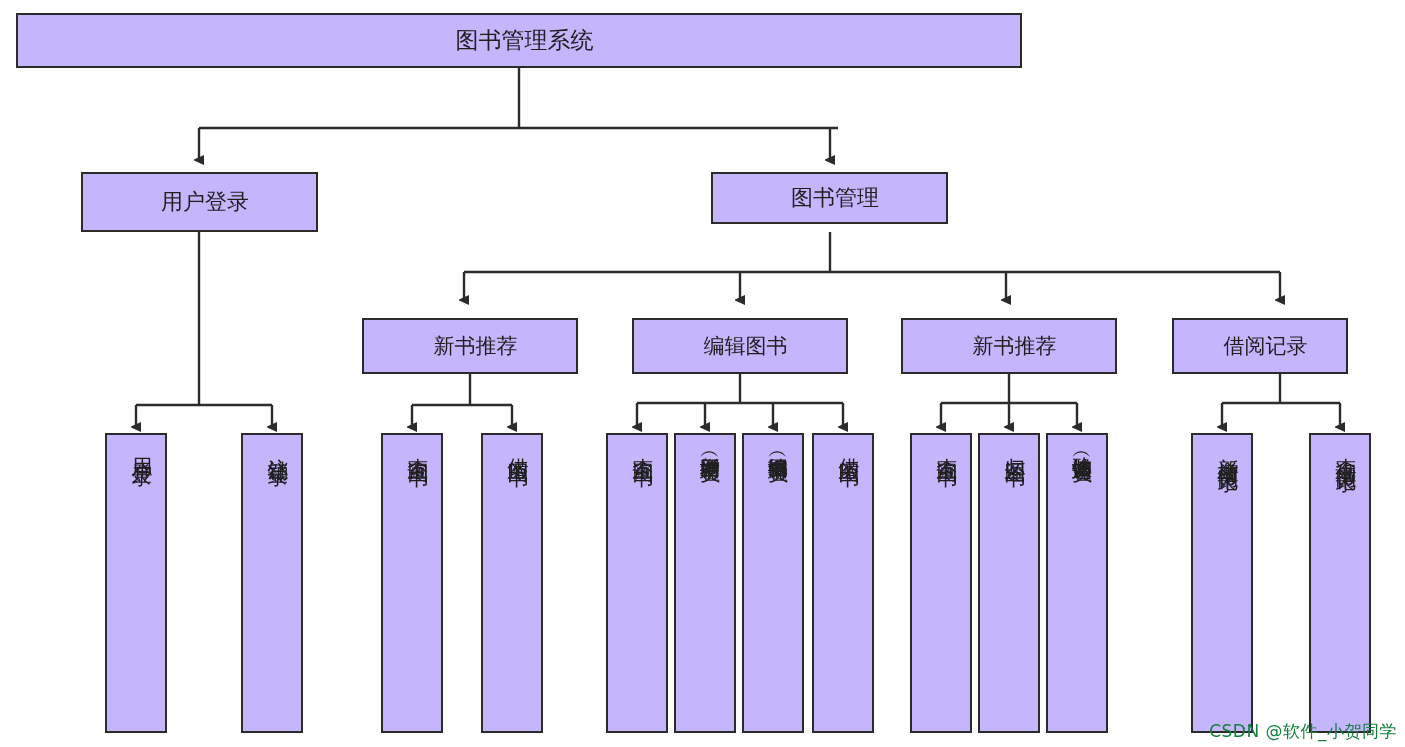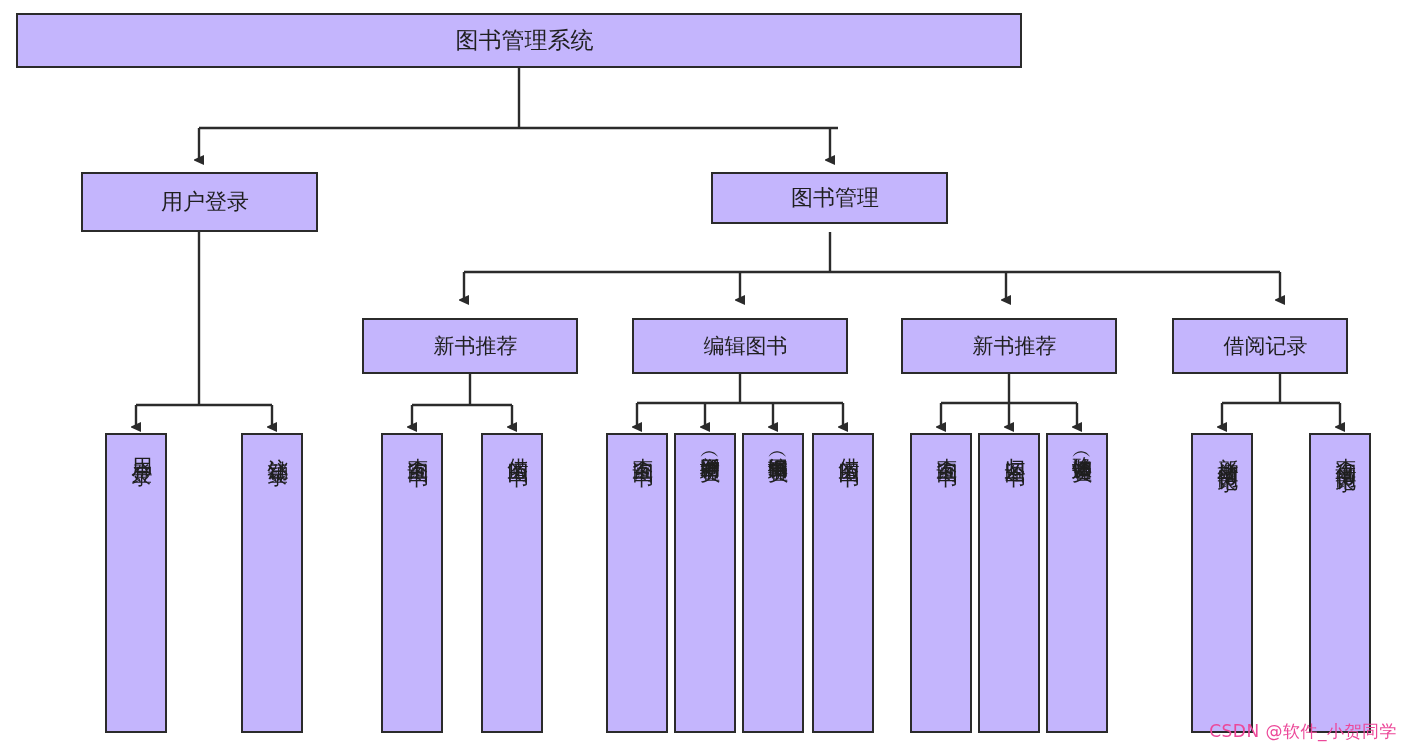--- a/index.html
+++ b/index.html
@@ -61,21 +61,21 @@
     letter-spacing: 3px;
     line-height: 1;
     white-space: nowrap;
   }
   .node.leaf.tall .label { font-size: 20px; letter-spacing: 1px; }
   #watermark {
     position: absolute;
     right: 8px;
     bottom: 4px;
     font-size: 17px;
-    color: #ec4899;
+    color: #15803d;
     letter-spacing: 0.5px;
     z-index: 5;
     white-space: nowrap;
   }
 </style>
 </head>
 <body>
 
 <div id="canvas">
 

